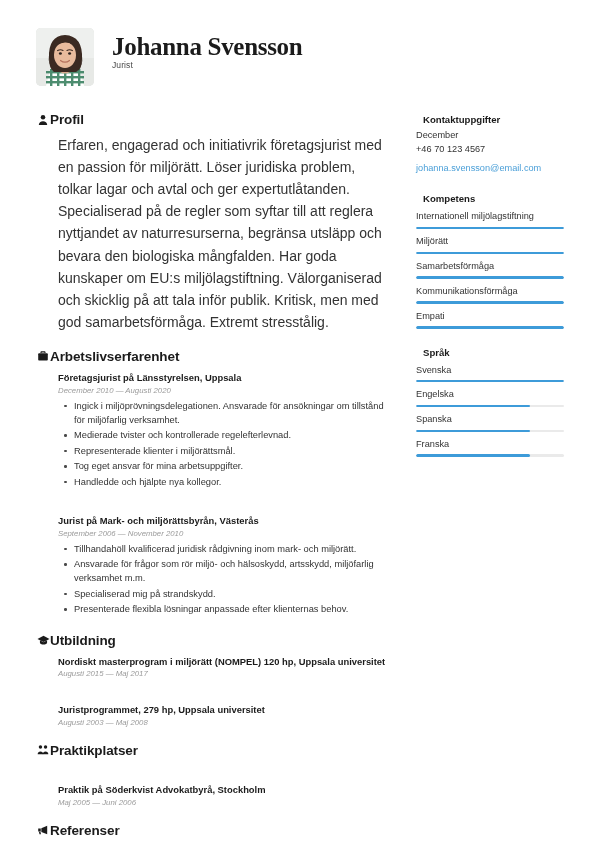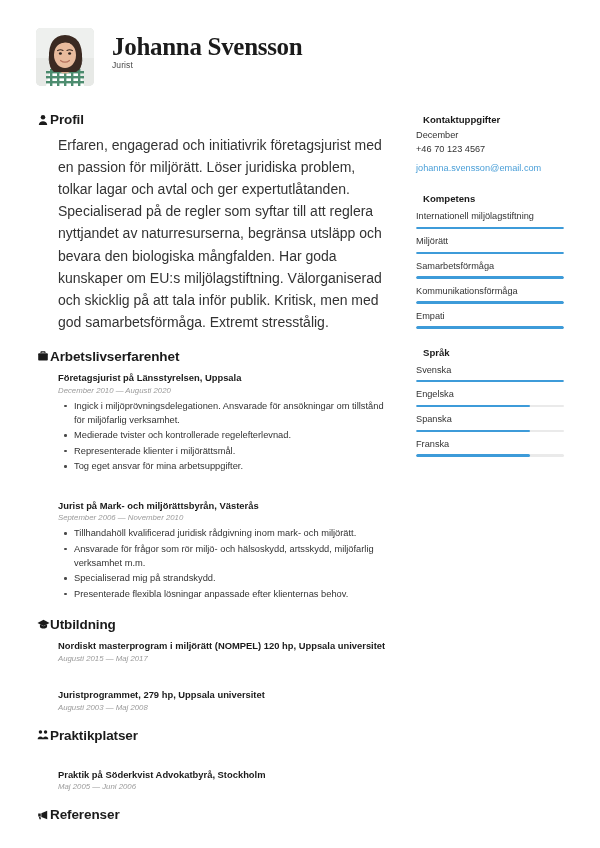--- a/index.html
+++ b/index.html
@@ -264,20 +264,21 @@
         <div class="section-body">
 
           <div class="entry">
             <div class="entry-title">Företagsjurist på Länsstyrelsen, Uppsala</div>
             <div class="entry-date">December 2010 — Augusti 2020</div>
             <ul class="bullets">
               <li>Ingick i miljöprövningsdelegationen. Ansvarade för ansökningar om tillstånd för miljöfarlig verksamhet.</li>
               <li>Medierade tvister och kontrollerade regelefterlevnad.</li>
               <li>Representerade klienter i miljörättsmål.</li>
               <li>Tog eget ansvar för mina arbetsuppgifter.</li>
+              <li>Handledde och hjälpte nya kollegor.</li>
             </ul>
           </div>
 
           <div class="entry">
             <div class="entry-title">Jurist på Mark- och miljörättsbyrån, Västerås</div>
             <div class="entry-date">September 2006 — November 2010</div>
             <ul class="bullets">
               <li>Tillhandahöll kvalificerad juridisk rådgivning inom mark- och miljörätt.</li>
               <li>Ansvarade för frågor som rör miljö- och hälsoskydd, artsskydd, miljöfarlig verksamhet m.m.</li>
               <li>Specialiserad mig på strandskydd.</li>

